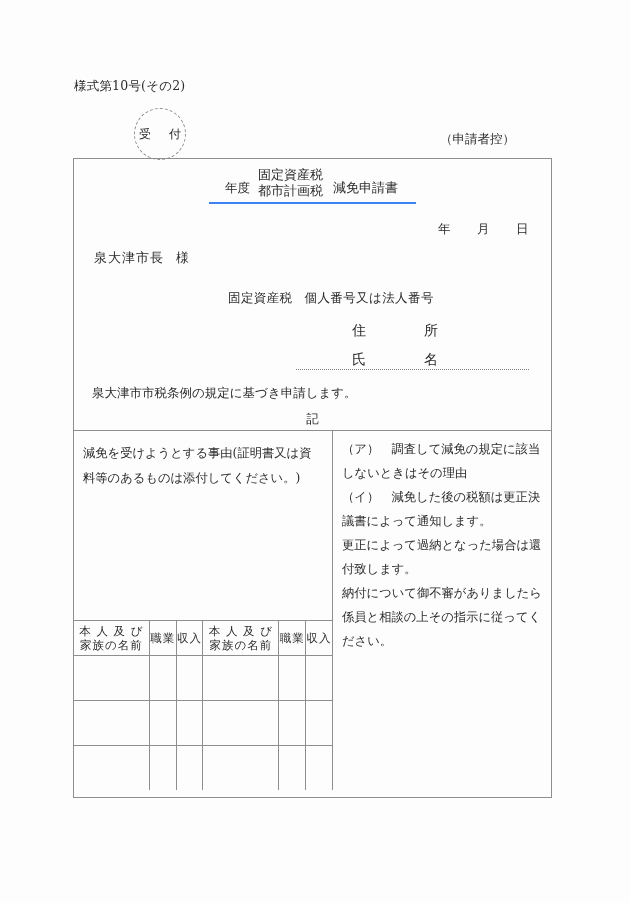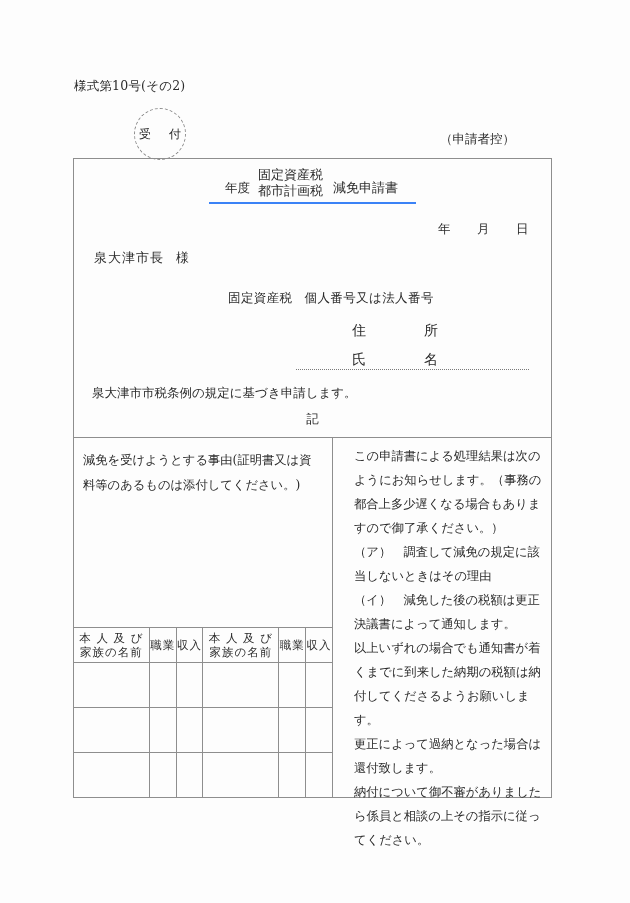--- a/index.html
+++ b/index.html
@@ -173,27 +173,26 @@
     top: 252px;
     width: 100%;
     text-align: center;
     font-size: 12.5px;
   }
 
   
   .lower {
     position: absolute;
     left: 0;
-    top: 278px;
+    top: 271px;
     width: 100%;
     height: 360px;
     border-top: 1.1px solid #8e8e8e;
     box-sizing: border-box;
     display: flex;
-    gap: 12px;
   }
   .left-col {
     width: 259px;
     box-sizing: border-box;
     border-right: 1.1px solid #8e8e8e;
     position: relative;
   }
   .right-col {
     flex: 1;
     box-sizing: border-box;
@@ -346,23 +345,21 @@
               <td></td>
               <td class="grp-start"></td>
               <td></td>
               <td></td>
             </tr>
           </tbody>
         </table>
       </div>
 
       <div class="right-col notice">
-        <p>この申請書による処理結果は次のようにお知らせします。（事務の都合上多少遅くなる場合もありますので御了承ください。）</p>
         <p class="ind">（ア）　調査して減免の規定に該当しないときはその理由</p>
         <p class="ind">（イ）　減免した後の税額は更正決議書によって通知します。</p>
-        <p>以上いずれの場合でも通知書が着くまでに到来した納期の税額は納付してくださるようお願いします。</p>
         <p>更正によって過納となった場合は還付致します。</p>
         <p>納付について御不審がありましたら係員と相談の上その指示に従ってください。</p>
       </div>
 
     </div>
   </div>
 </div>
 
 </body></html>

